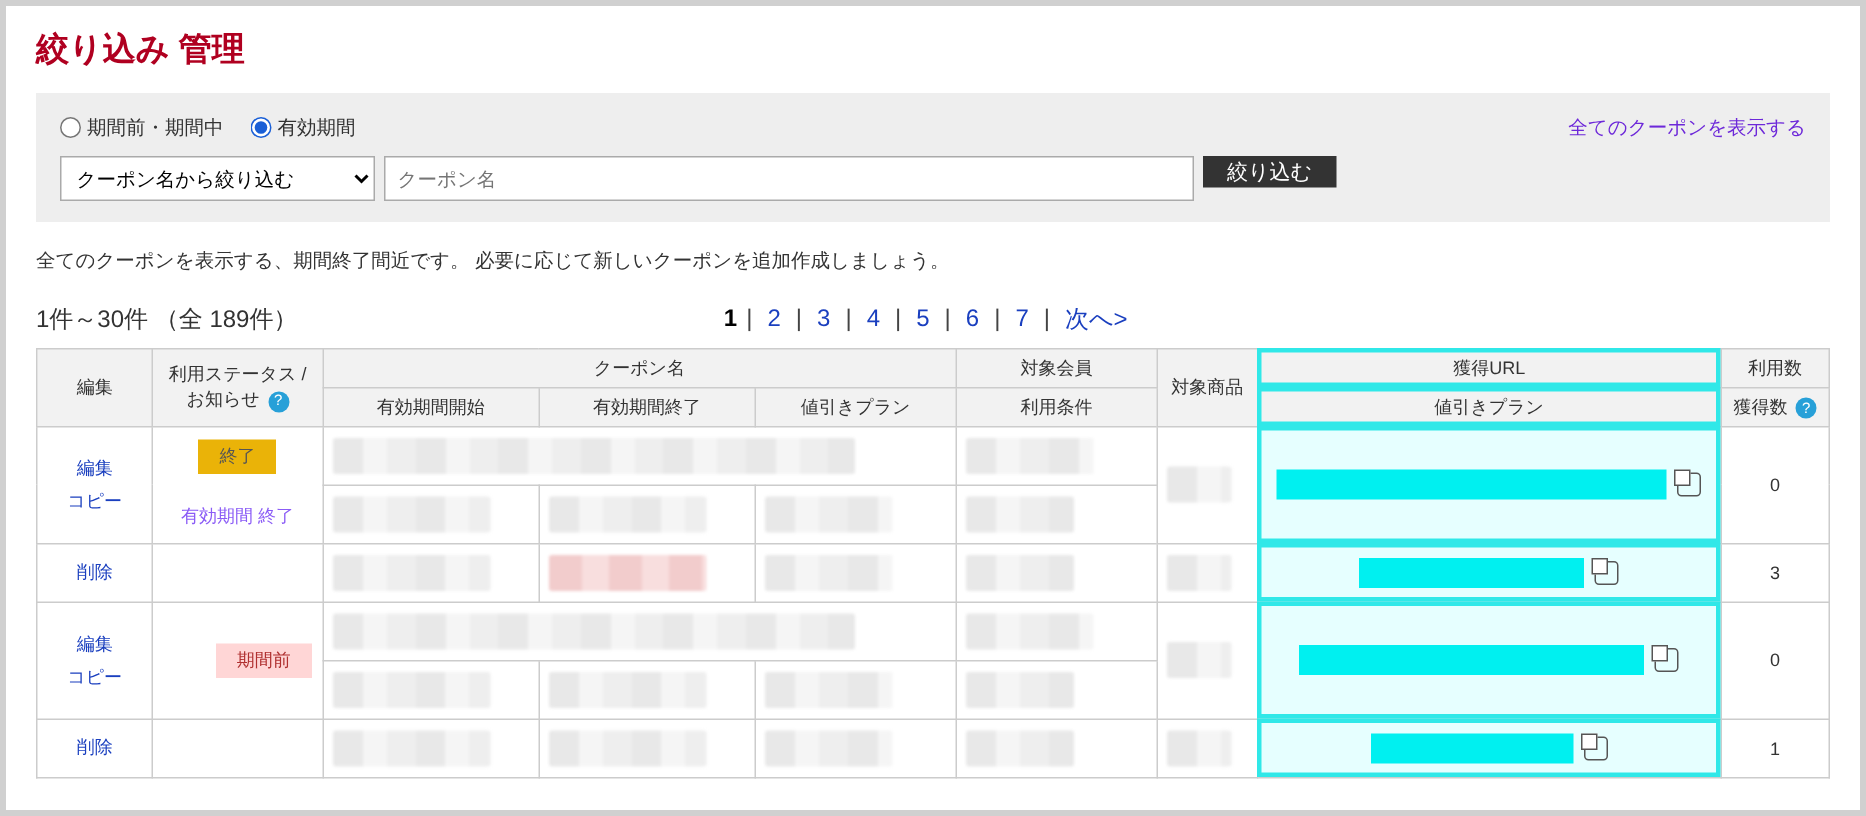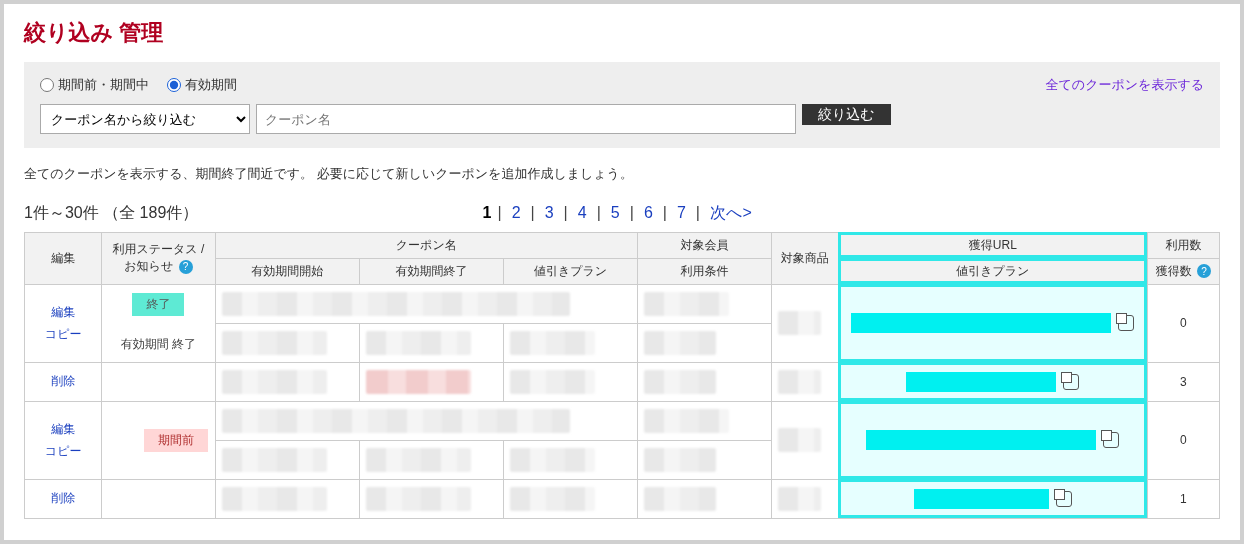--- a/index.html
+++ b/index.html
@@ -113,23 +113,23 @@
     align-items: center;
     justify-content: center;
     margin-left: 2px;
   }
   .action-link { color: #1a3fbf; cursor: pointer; display: block; line-height: 1.9; }
   .status-badge {
     display: inline-block;
     padding: 3px 14px;
     font-size: 12px;
   }
-  .badge-gray { background: #5eead4; color: #555; }
+  .badge-gray { background: #eab308; color: #555; }
   .badge-pink { background: #ffd6d6; color: #b03030; margin-left: 35px; }
-  .status-note { color: #404040; font-size: 12px; margin-top: 20px; }
+  .status-note { color: #8b5cf6; font-size: 12px; margin-top: 20px; }
   .blur-block {
     height: 24px;
     background: repeating-linear-gradient(90deg,#e8e8e8 0 20px,#f5f5f5 20px 36px,#eee 36px 55px);
     border-radius: 2px;
     filter: blur(1px);
     margin: 3px 0;
   }
   .blur-block.red { background: repeating-linear-gradient(90deg,#f2cccc 0 22px,#f8dede 22px 40px); }
   .url-cell { text-align: left; padding: 6px 10px; }
   .cyan-bar {

